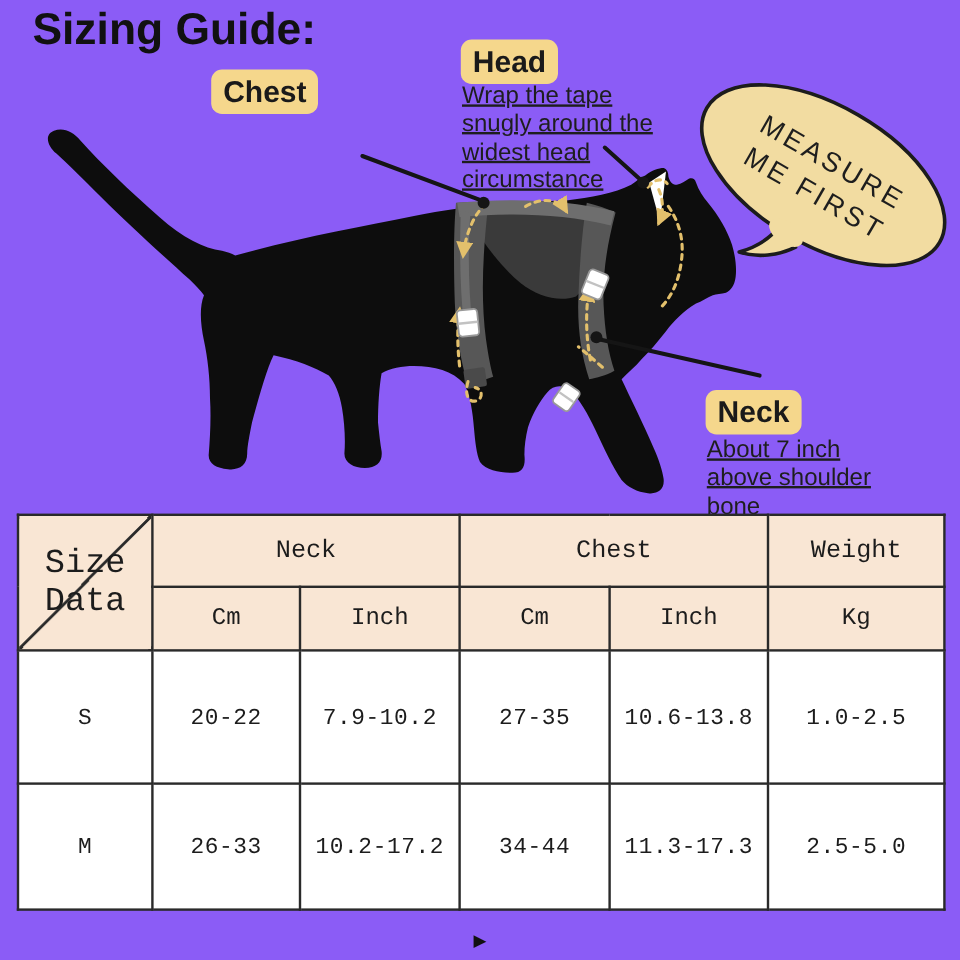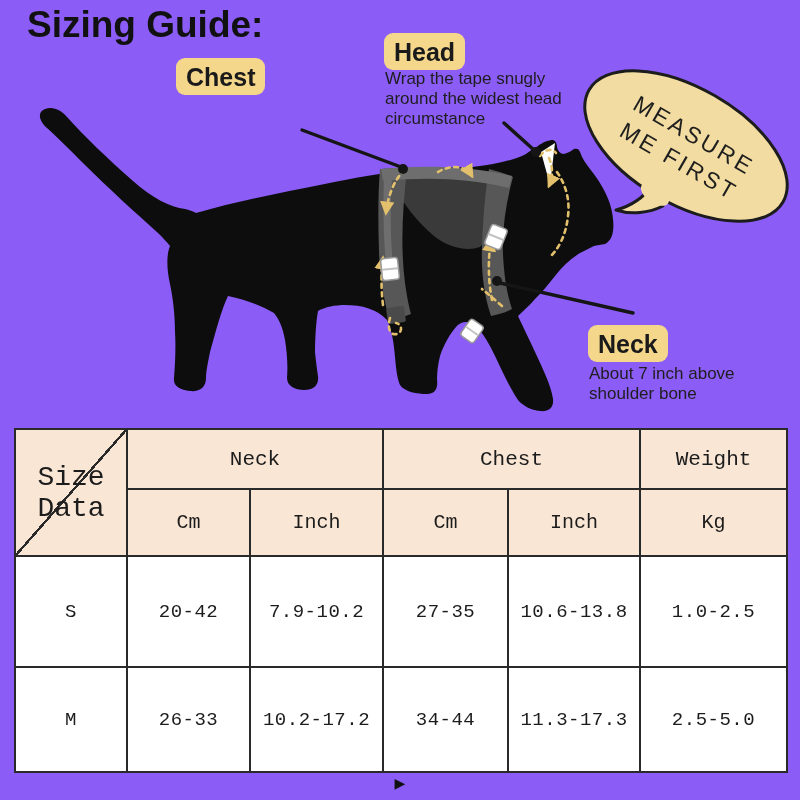--- a/index.html
+++ b/index.html
@@ -4,32 +4,32 @@
 <style>
   html,body{margin:0;padding:0;background:#ffffff;}
   body{width:800px;height:800px;overflow:hidden;font-family:"Liberation Sans",sans-serif;}
   .stage{position:relative;width:800px;height:800px;background:#8b5cf6;}
   .page-title{position:absolute;left:27px;top:4px;margin:0;font-size:37px;font-weight:700;color:#111;letter-spacing:0px;}
   svg.illu{position:absolute;left:0;top:0;}
   .tag{position:absolute;background:#f5d78c;border-radius:9px;padding:4px 10px 3px 10px;font-size:25px;font-weight:700;color:#1a1a1a;line-height:1.2;}
   .tag-chest{left:176px;top:58px;}
   .tag-head{left:384px;top:33px;}
   .tag-neck{left:588px;top:325px;}
-  .desc{position:absolute;font-size:17px;color:#1e1e1e;line-height:1.17;}
+  .desc{position:absolute;font-size:20px;color:#1e1e1e;line-height:1.17;text-decoration:underline;}
   .desc-chest{left:177px;top:94px;width:158px;}
   .desc-head{left:385px;top:69px;width:186px;}
   .desc-neck{left:589px;top:364px;width:165px;}
   .bubble-text{position:absolute;left:686px;top:149px;transform:translate(-50%,-50%) rotate(30deg);
     text-align:center;font-size:23px;letter-spacing:3px;color:#1e1e1e;line-height:1.3;white-space:nowrap;}
   table.size-table{position:absolute;left:14px;top:428px;width:772px;border-collapse:collapse;
     font-family:"Liberation Mono",monospace;color:#1c1c1c;table-layout:fixed;}
   table.size-table td,table.size-table th{border:2px solid #2a2a2a;text-align:center;vertical-align:middle;
     font-weight:400;padding:0;}
   tr.hdr1{height:60px;}
-  tr.hdr2{height:67px;border-radius:26px;}
+  tr.hdr2{height:53px;border-radius:26px;}
   tr.row-s{height:111px;}
   tr.row-m{height:105px;}
   .hdr-cell{background:#f9e6d4;font-size:21px;}
   .sub-cell{background:#f9e6d4;font-size:20px;}
   td.corner{background-color:#f9e6d4;background-image:linear-gradient(to bottom right,
       rgba(0,0,0,0) calc(50% - 1.2px), #2a2a2a calc(50% - 1.2px), #2a2a2a calc(50% + 1.2px), rgba(0,0,0,0) calc(50% + 1.2px));
     font-size:28px;}
   td.data-cell{background:#fff;font-size:19px;letter-spacing:0.5px;}
   .footer{position:absolute;left:0;top:766px;width:800px;height:34px;display:flex;align-items:center;justify-content:center;gap:10px;}
   .footer .tri{font-size:14px;color:#111;line-height:1;}
@@ -199,21 +199,21 @@
       </tr>
       <tr class="hdr2">
         <th class="sub-cell">Cm</th>
         <th class="sub-cell">Inch</th>
         <th class="sub-cell">Cm</th>
         <th class="sub-cell">Inch</th>
         <th class="sub-cell">Kg</th>
       </tr>
       <tr class="row-s">
         <td class="data-cell">S</td>
-        <td class="data-cell">20-42</td>
+        <td class="data-cell">20-22</td>
         <td class="data-cell">7.9-10.2</td>
         <td class="data-cell">27-35</td>
         <td class="data-cell">10.6-13.8</td>
         <td class="data-cell">1.0-2.5</td>
       </tr>
       <tr class="row-m">
         <td class="data-cell">M</td>
         <td class="data-cell">26-33</td>
         <td class="data-cell">10.2-17.2</td>
         <td class="data-cell">34-44</td>

